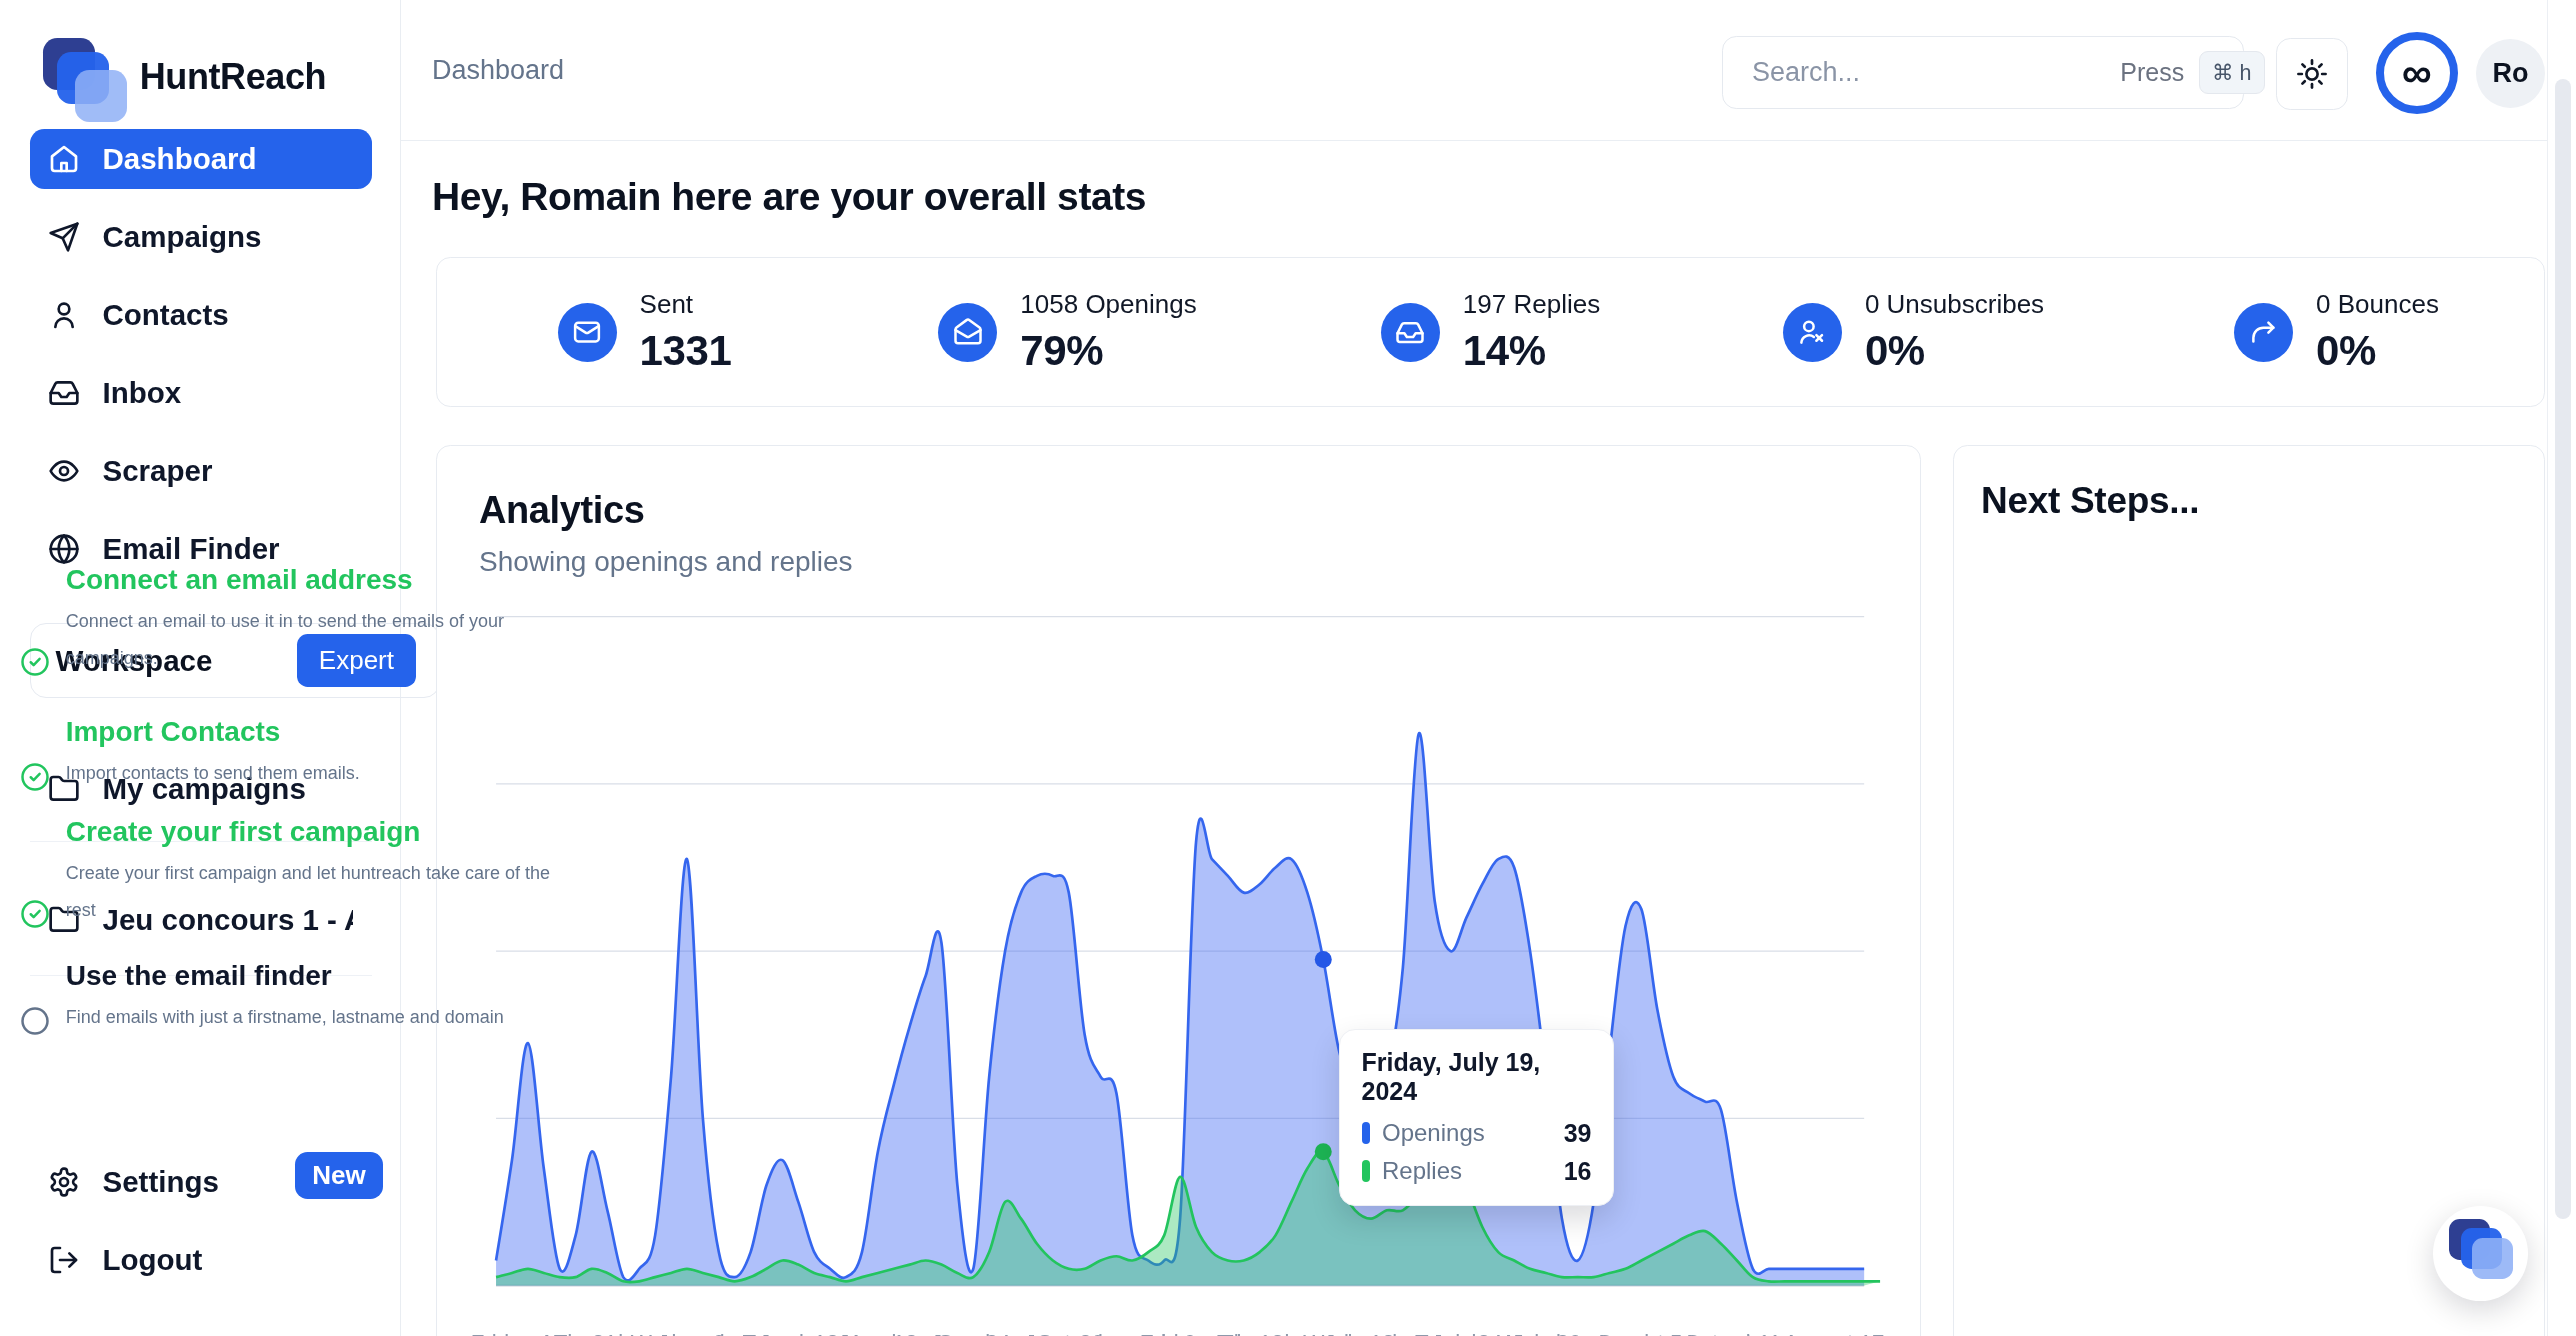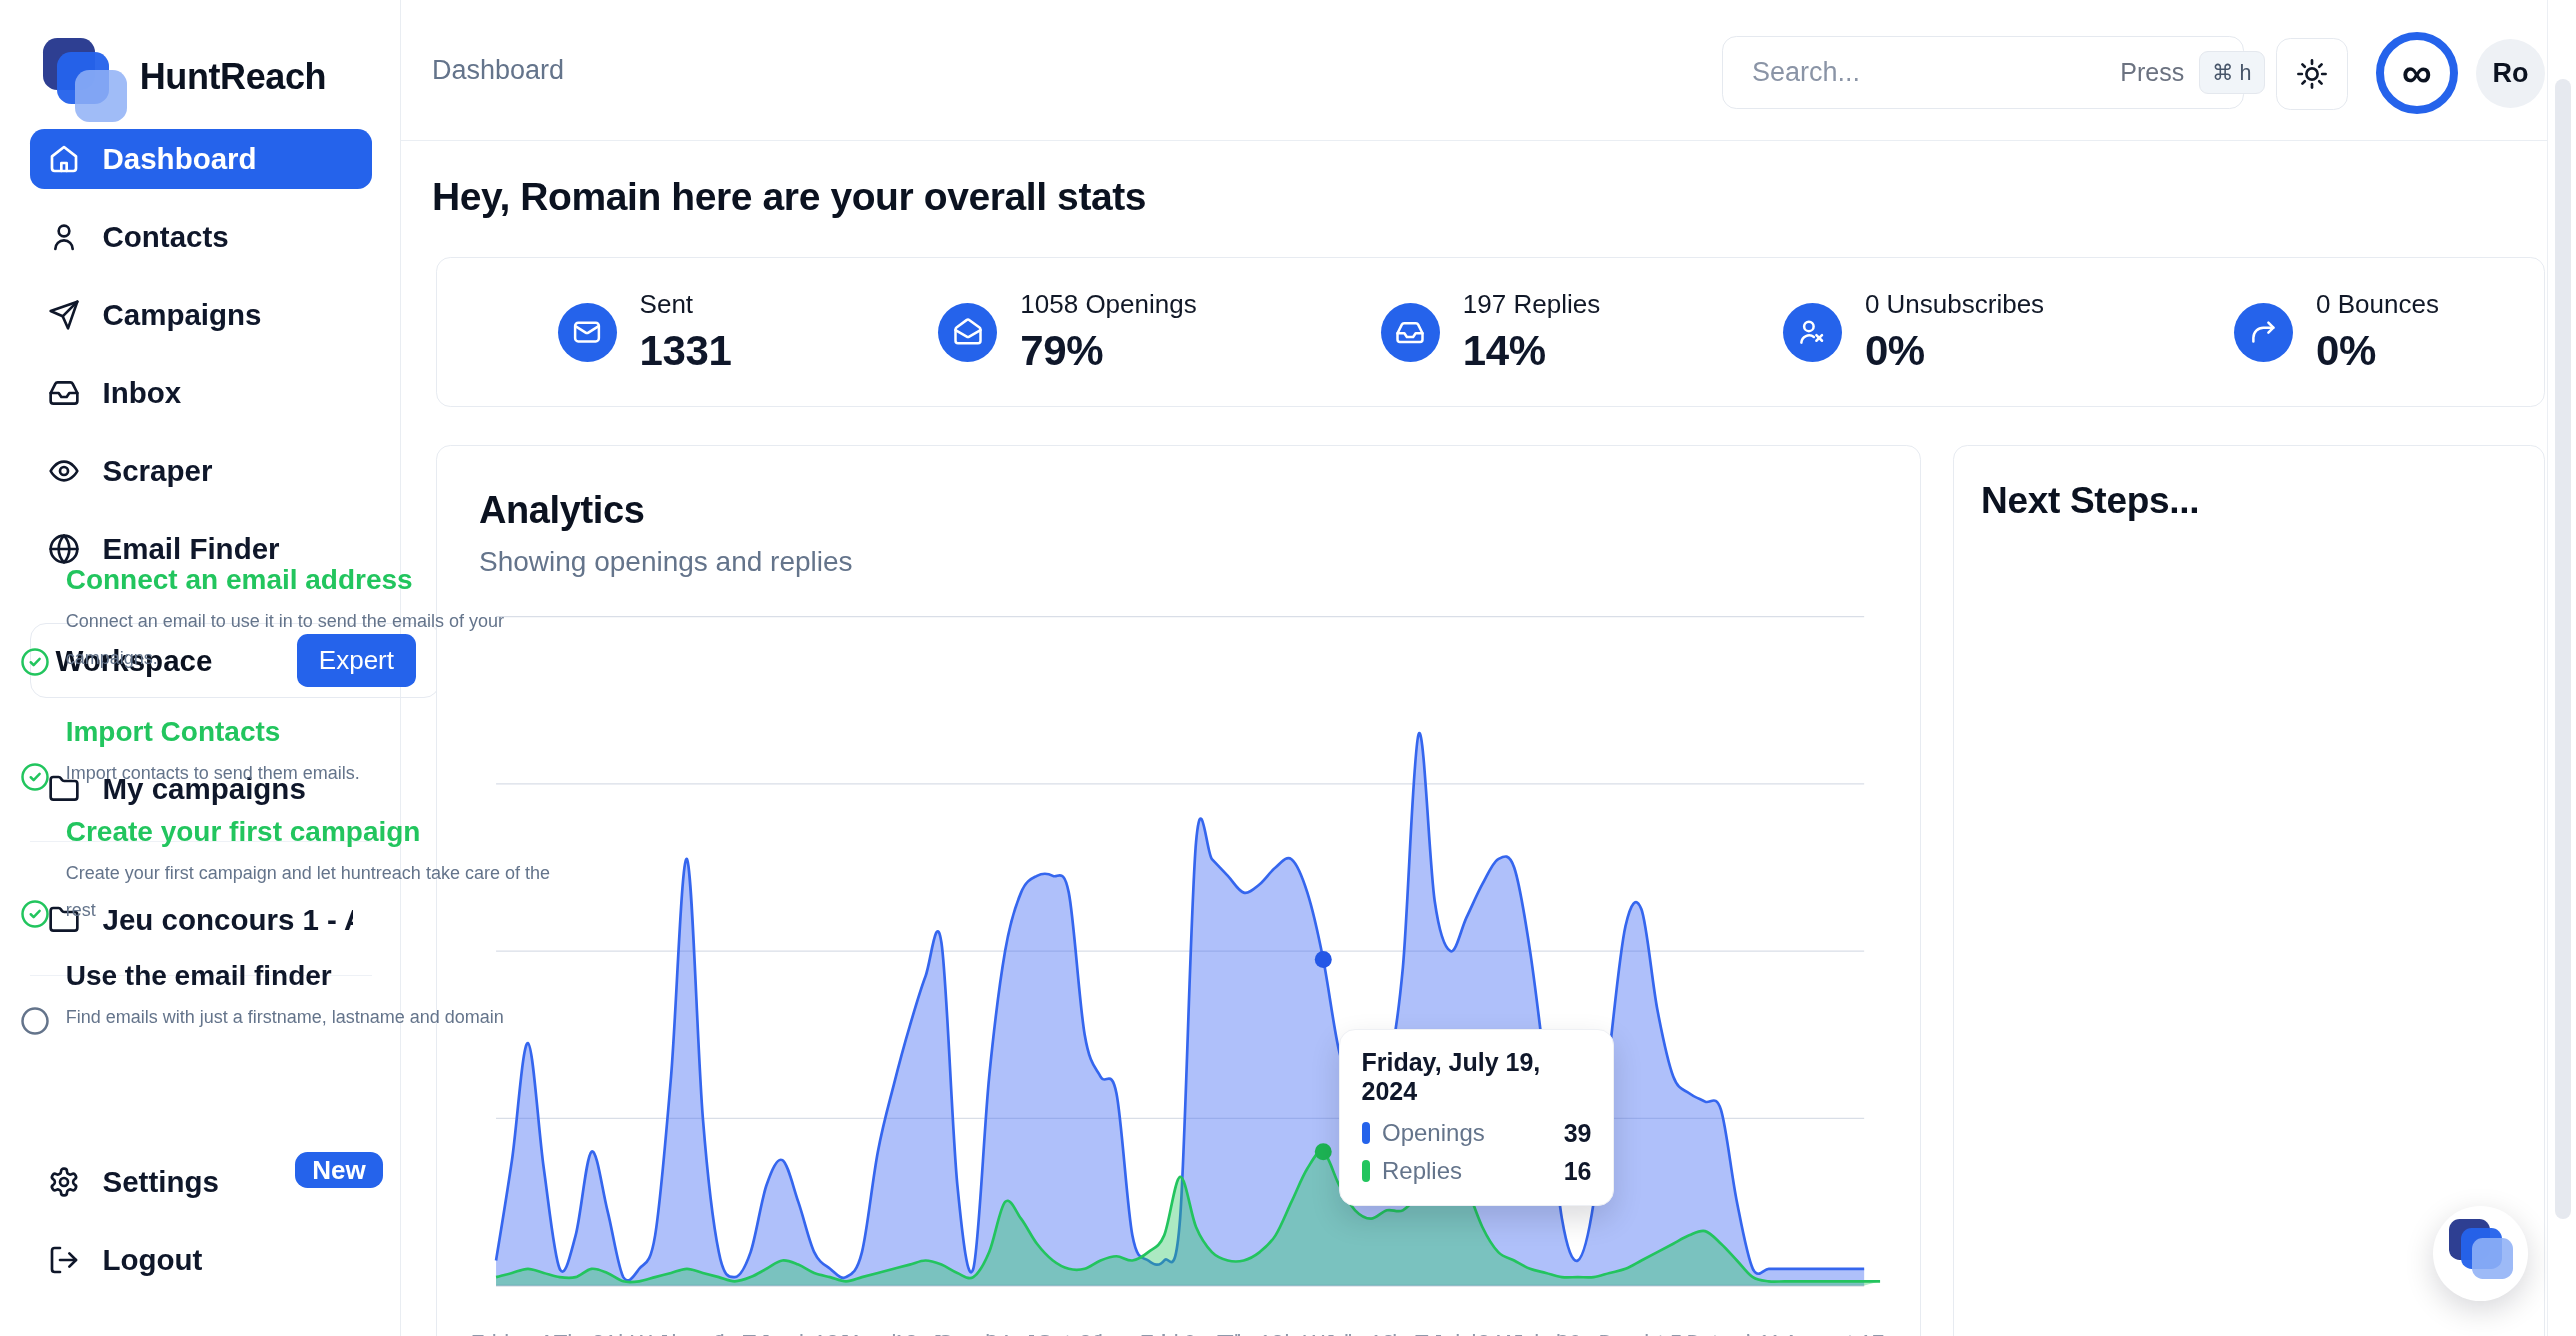--- a/index.html
+++ b/index.html
@@ -30,21 +30,21 @@
 
   .side-row { position:absolute; left:29.5px; width:342px; height:64px; display:flex; align-items:center; gap:23px; padding-left:18px;
     font-size:29.5px; font-weight:700; color:#0f172a; cursor:pointer; }
   .side-row svg { width:32px; height:32px; flex:none; }
   .side-row .clip { white-space:nowrap; overflow:hidden; width:250px; }
   .sdiv { position:absolute; left:29.5px; width:342px; height:0; border-top:1.8px solid #eef1f6; }
 
   .plans { position:absolute; left:29.5px; top:1073px; width:342px; height:61px; background:#c5d3fa; border-radius:14.3px;
     display:flex; align-items:center; gap:23px; padding-left:18px; font-size:29.5px; font-weight:800; color:#2563eb; cursor:pointer; }
   .plans svg { width:32px; height:32px; }
-  .new-badge { position:absolute; left:295px; top:1152px; width:88px; height:36px; background:#2563eb; color:#fff;
+  .new-badge { position:absolute; left:295px; top:1152px; width:88px; height:47px; background:#2563eb; color:#fff;
     border-radius:12.5px; font-size:26px; font-weight:700; display:flex; align-items:center; justify-content:center; }
 
   
   .topbar { position:absolute; left:401px; top:0; width:2175px; height:141px; border-bottom:1.8px solid #eaeef3; background:#fff; }
   .breadcrumb { position:absolute; left:432px; top:55px; font-size:27px; color:#64748b; }
   .search { position:absolute; left:1722px; top:36px; width:522px; height:73px; border:1.8px solid #e5e9ef; border-radius:14.3px;
     display:flex; align-items:center; padding:0 18px 0 29px; gap:14.3px; background:#fff; }
   .search input { border:none; outline:none; flex:1; font-size:27px; color:#0f172a; font-family:inherit; background:transparent; }
   .search input::placeholder { color:#8a94a6; }
   .press { font-size:25px; color:#6b7280; white-space:nowrap; }
@@ -120,31 +120,31 @@
     <div class="nav">
       <div class="nav-item active">
         <svg viewBox="0 0 24 24" fill="none" stroke="currentColor" stroke-width="2" stroke-linecap="round" stroke-linejoin="round">
             <path d="m3 10 9-7 9 7v9a2 2 0 0 1-2 2H5a2 2 0 0 1-2-2z"></path>
             <path d="M10 21v-6h4v6"></path>
           </svg>
         <span>Dashboard</span>
       </div>
       <div class="nav-item">
         <svg viewBox="0 0 24 24" fill="none" stroke="currentColor" stroke-width="2" stroke-linecap="round" stroke-linejoin="round">
+            <path d="m22 2-7 20-4-9-9-4Z"></path>
+            <path d="M22 2 11 13"></path>
+          </svg>
+        <span>Campaigns</span>
+      </div>
+      <div class="nav-item">
+        <svg viewBox="0 0 24 24" fill="none" stroke="currentColor" stroke-width="2" stroke-linecap="round" stroke-linejoin="round">
             <circle cx="12" cy="7.5" r="4"></circle>
             <path d="M5.5 21a6.5 6.5 0 0 1 13 0"></path>
           </svg>
         <span>Contacts</span>
-      </div>
-      <div class="nav-item">
-        <svg viewBox="0 0 24 24" fill="none" stroke="currentColor" stroke-width="2" stroke-linecap="round" stroke-linejoin="round">
-            <path d="m22 2-7 20-4-9-9-4Z"></path>
-            <path d="M22 2 11 13"></path>
-          </svg>
-        <span>Campaigns</span>
       </div>
       <div class="nav-item">
         <svg viewBox="0 0 24 24" fill="none" stroke="currentColor" stroke-width="2" stroke-linecap="round" stroke-linejoin="round">
             <polyline points="22 12 16 12 14 15 10 15 8 12 2 12"></polyline>
             <path d="M5.45 5.11 2 12v6a2 2 0 0 0 2 2h16a2 2 0 0 0 2-2v-6l-3.45-6.89A2 2 0 0 0 16.76 4H7.24a2 2 0 0 0-1.79 1.11z"></path>
           </svg>
         <span>Inbox</span>
       </div>
       <div class="nav-item">
         <svg viewBox="0 0 24 24" fill="none" stroke="currentColor" stroke-width="2" stroke-linecap="round" stroke-linejoin="round">

